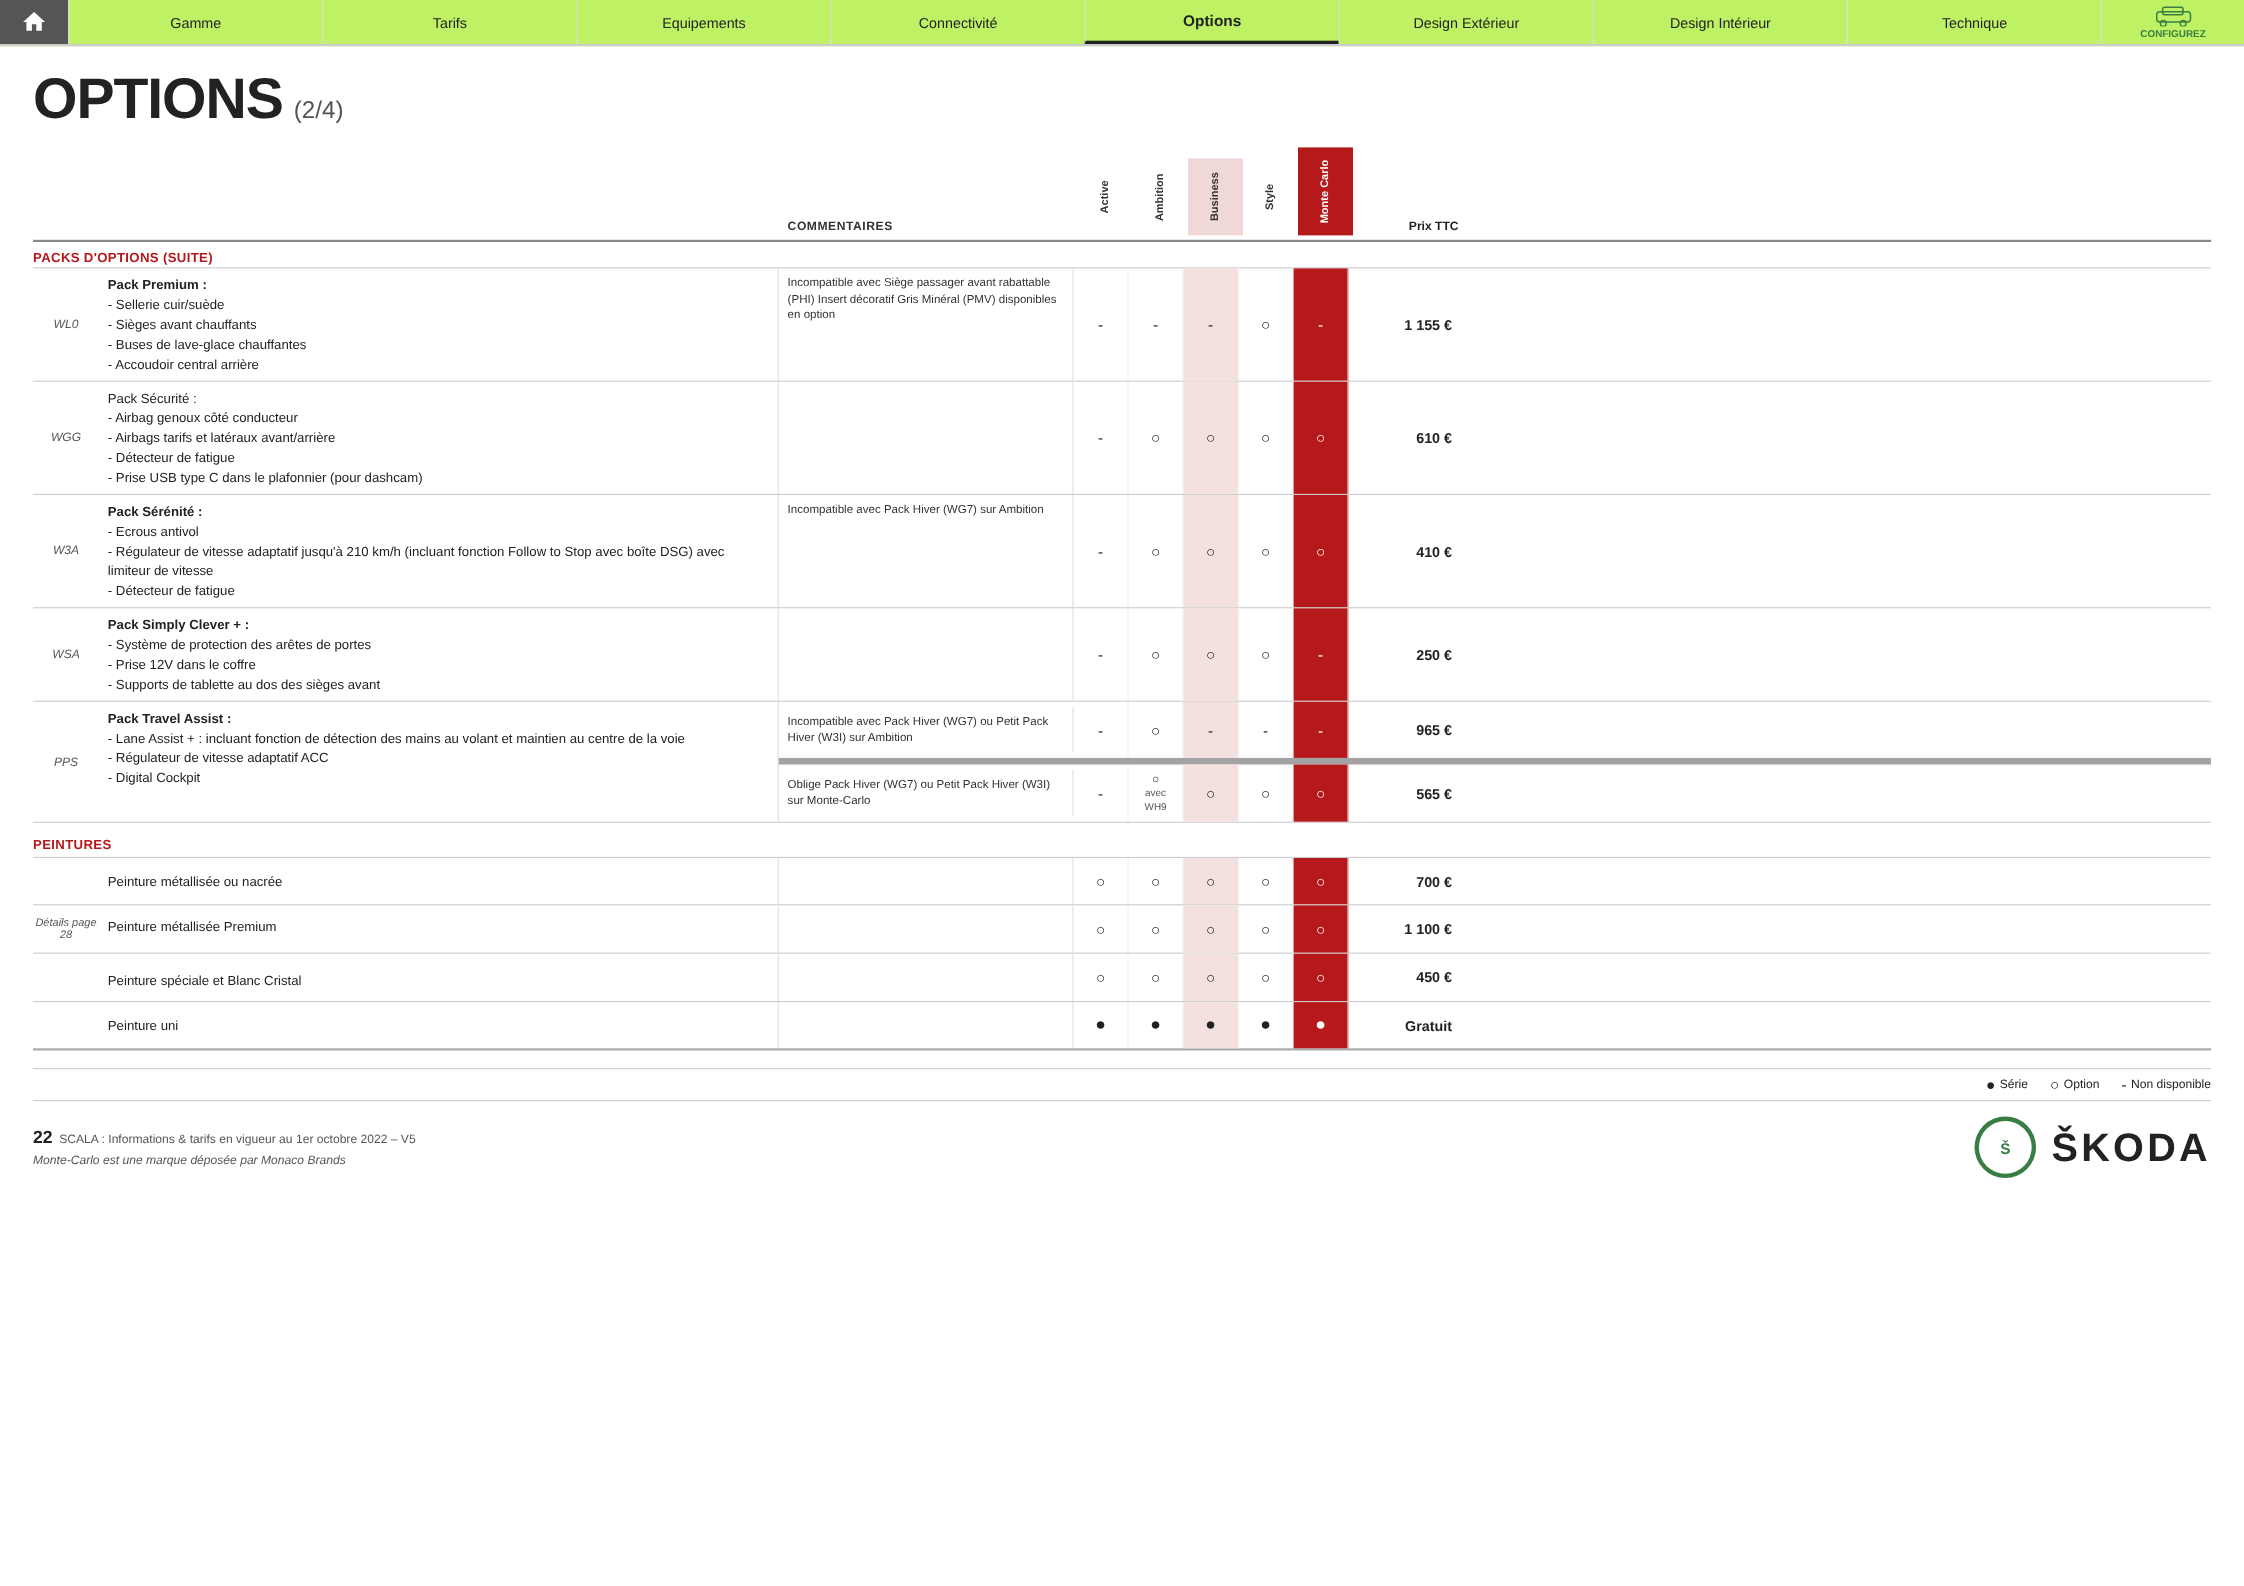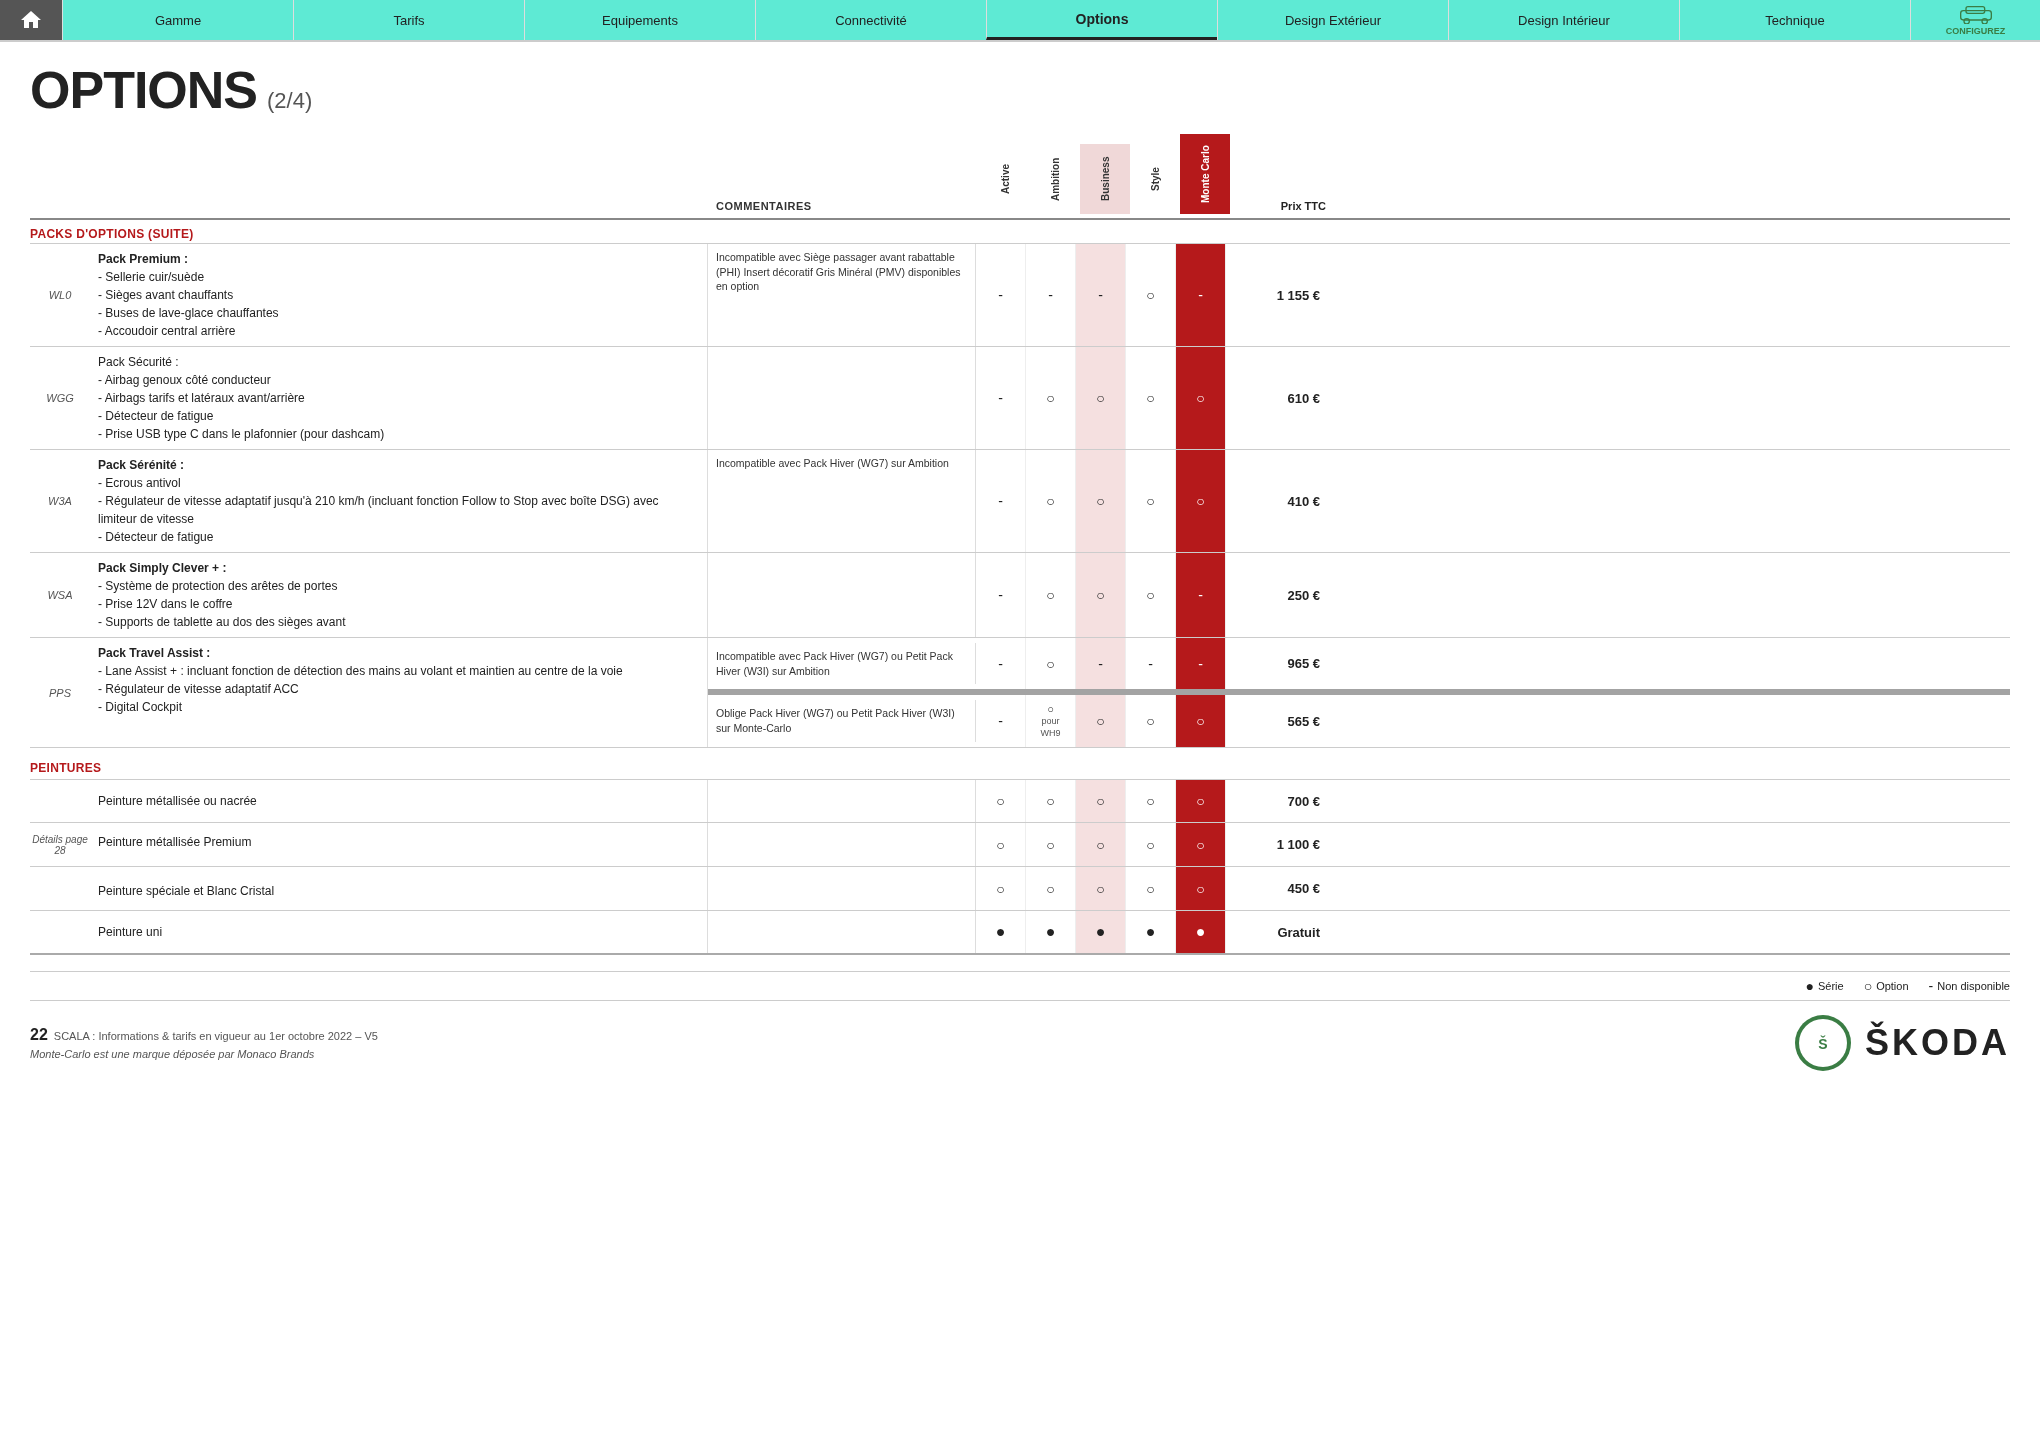--- a/index.html
+++ b/index.html
@@ -1,21 +1,21 @@
 <!DOCTYPE html>
 <html><head>
   <meta charset="utf-8">
   <style>
     * { margin: 0; padding: 0; box-sizing: border-box; }
     body { font-family: Arial, sans-serif; background: #fff; width: 2040px; min-height: 1442px; font-size: 13px; color: #222; }
   </style>
 </head>
 <body>
 
-<div style="display:flex; align-items:stretch; background:#5eead4; border-bottom:2px solid #ccc; height:42px;">
+<div style="display:flex; align-items:stretch; background:#bef264; border-bottom:2px solid #ccc; height:42px;">
   <div style="width:62px; background:#555; display:flex; align-items:center; justify-content:center; flex-shrink:0; cursor:pointer;">
     <svg viewBox="0 0 24 24" width="24" height="24" fill="white">
       <path d="M10 20v-6h4v6h5v-8h3L12 3 2 12h3v8z"></path>
     </svg>
   </div>
   <div style="flex:1; display:flex; align-items:center; justify-content:center; font-size:13px; color:#222; border-left:1px solid #ddd; cursor:pointer; text-align:center;">
     <span>Gamme</span>
   </div>
   <div style="flex:1; display:flex; align-items:center; justify-content:center; font-size:13px; color:#222; border-left:1px solid #ddd; cursor:pointer; text-align:center;">
     <span>Tarifs</span>
@@ -202,21 +202,21 @@
           </div>
         </div>
 
         <div style="display:flex; align-items:center; flex:1; min-height:52px;">
           <div style="flex:0 0 268px; padding:6px 8px; font-size:10.5px; line-height:1.4; color:#333; border-right:1px solid #ddd;">
             <span>Oblige Pack Hiver (WG7) ou Petit Pack Hiver (W3I) sur Monte-Carlo</span>
           </div>
           <div style="width:50px; display:flex; align-items:center; justify-content:center; font-size:14px; border-right:1px solid #eee; height:100%;">-</div>
           <div style="width:50px; display:flex; flex-direction:column; align-items:center; justify-content:center; font-size:11px; border-right:1px solid #eee; height:100%; text-align:center; line-height:1.3;">
             <span>○</span>
-            <span style="font-size:9px; color:#555;">pour</span>
+            <span style="font-size:9px; color:#555;">avec</span>
             <span style="font-size:9px; color:#555;">WH9</span>
           </div>
           <div style="width:50px; display:flex; align-items:center; justify-content:center; font-size:14px; background:#f5e0e0; border-right:1px solid #eee; height:100%;">○</div>
           <div style="width:50px; display:flex; align-items:center; justify-content:center; font-size:14px; border-right:1px solid #eee; height:100%;">○</div>
           <div style="width:50px; display:flex; align-items:center; justify-content:center; font-size:14px; background:#b5191b; color:#fff; border-right:1px solid #eee; height:100%;">○</div>
           <div style="width:100px; display:flex; align-items:center; justify-content:flex-end; font-weight:bold; font-size:13px; padding-right:6px;">
             <span>565 €</span>
           </div>
         </div>
       </div>

